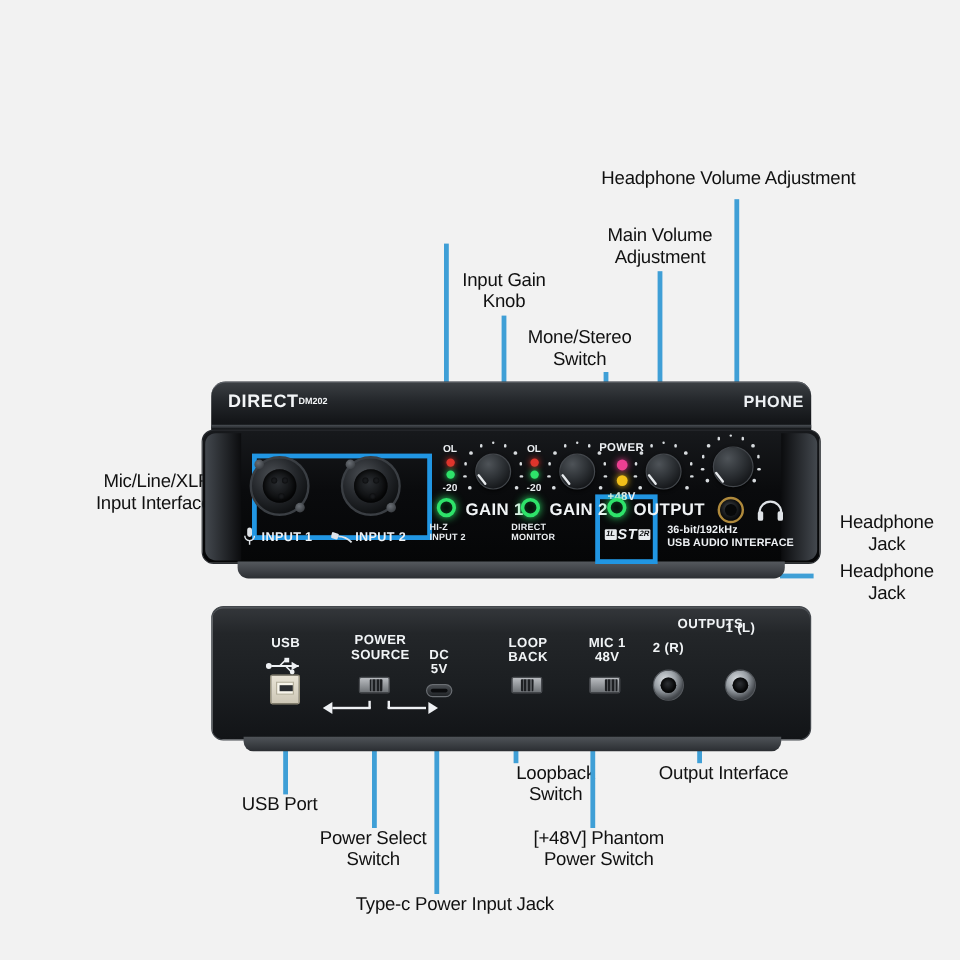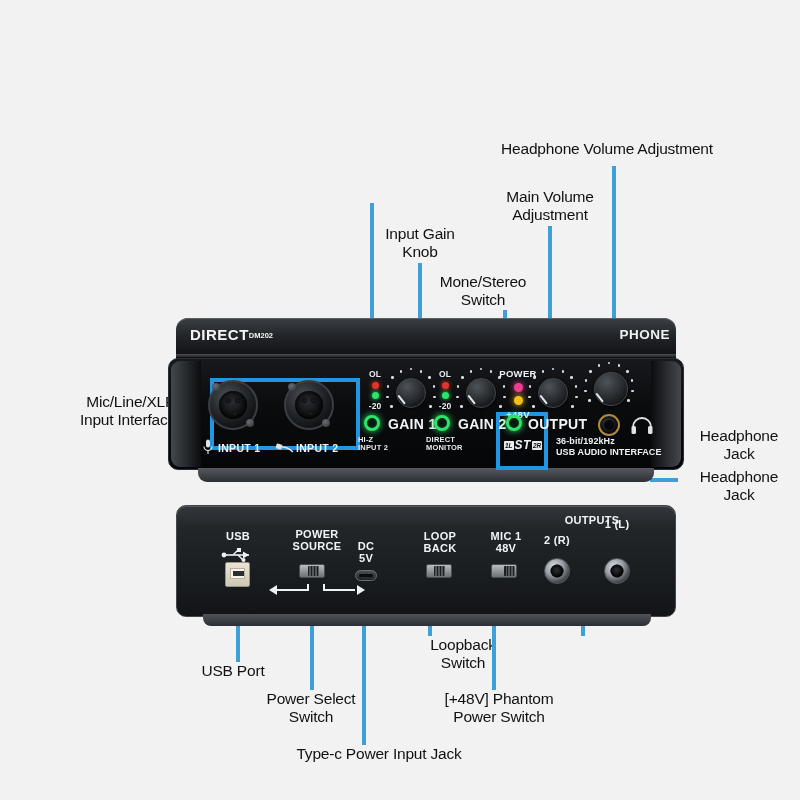--- a/index.html
+++ b/index.html
@@ -293,20 +293,21 @@
 Switch</div>
 
   <div class="lbl c" style="left:246px; top:745px; width:266px;">Type-c Power Input Jack</div>
 
   <div class="lbl c" style="left:402px; top:636px; width:122px;">Loopback
 Switch</div>
 
   <div class="lbl c" style="left:404px; top:690px; width:190px;">[+48V] Phantom
 Power Switch</div>
 
+  <div class="lbl c" style="left:520px; top:636px; width:166px;">Output Interface</div>
 
   <div class="ld ldh" style="left:176px; top:412px; width:36px;"></div>
 
   <div class="ld ldv" style="left:370px; top:203px; height:220px;"></div>
 
   <div class="ld ldv" style="left:418px; top:263px; height:68px;"></div>
   <div class="ld ldh" style="left:378px; top:331px; width:130px;"></div>
   <div class="ld ldv" style="left:378px; top:331px; height:68px;"></div>
   <div class="ld ldv" style="left:504px; top:331px; height:68px;"></div>
 

